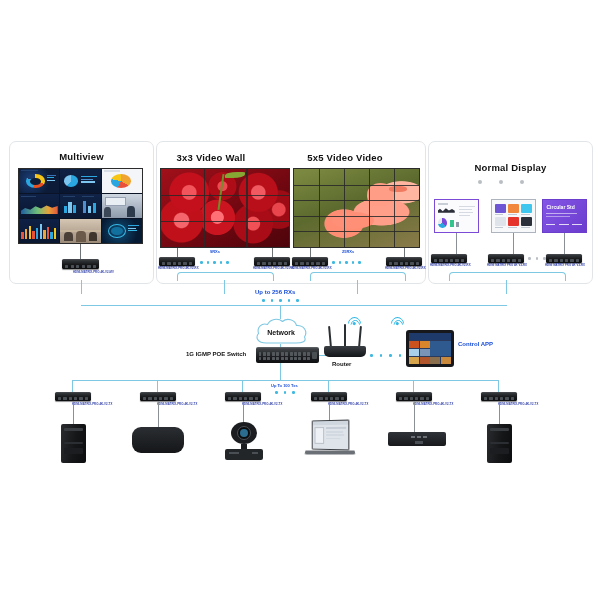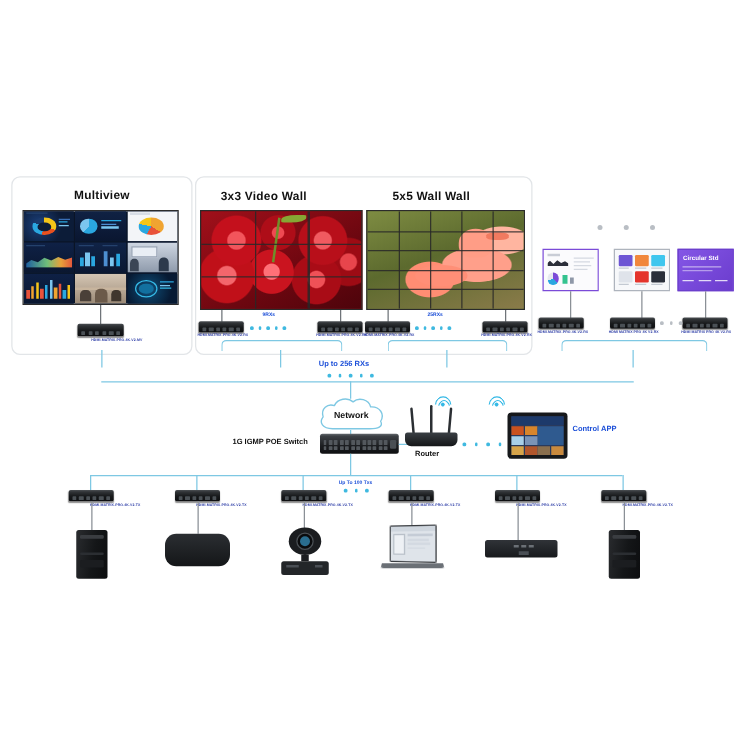--- a/index.html
+++ b/index.html
@@ -201,21 +201,21 @@
         <s></s>
         <s></s>
         <s></s>
     </div>
   </div>
   <div class="dlabel" style="left:73px;top:271px;">HDMI-MATRIX-PRO-4K-V2-MV</div>
 
   <div class="panel" style="left:156px;top:141px;width:268px;height:141px;"></div>
 
   <div class="panel-title" style="left:156px;width:110px;top:152px;">3x3 Video Wall</div>
-  <div class="panel-title" style="left:290px;width:110px;top:152px;">5x5 Wall Wall</div>
+  <div class="panel-title" style="left:290px;width:110px;top:152px;">5x5 Video Video</div>
 
   <div class="screen bez" style="left:160px;top:168px;width:130px;height:80px;background:#7a0d15;">
     <div class="fill" style="background:
       radial-gradient(circle at 22% 30%,#f2555c 0 6%,#c4101c 7% 17%,transparent 18%),
       radial-gradient(circle at 48% 22%,#ef4a52 0 5%,#ae0d18 6% 15%,transparent 16%),
       radial-gradient(circle at 76% 30%,#f05a60 0 6%,#b80f1a 7% 17%,transparent 18%),
       radial-gradient(circle at 16% 66%,#f4666c 0 6%,#c01019 7% 18%,transparent 19%),
       radial-gradient(circle at 44% 62%,#ff7077 0 7%,#ca141f 8% 20%,transparent 21%),
       radial-gradient(circle at 72% 70%,#ef5157 0 6%,#a90c16 7% 18%,transparent 19%),
       radial-gradient(circle at 92% 52%,#e8454c 0 5%,#9d0b14 6% 15%,transparent 16%),
@@ -319,20 +319,23 @@
   </div>
   <div class="dlabel" style="left:291px;top:267px;">HDMI-MATRIX-PRO-4K-V2-RX</div>
   <div class="dlabel" style="left:385px;top:267px;">HDMI-MATRIX-PRO-4K-V2-RX</div>
 
   <div class="rr" style="left:177px;top:272px;width:95px;height:8px;border-radius:4px 4px 0 0;"></div>
   <div class="ln v" style="left:224px;top:280px;width:1px;height:14px;"></div>
 
   <div class="rr" style="left:310px;top:272px;width:94px;height:8px;border-radius:4px 4px 0 0;"></div>
   <div class="ln v" style="left:357px;top:280px;width:1px;height:14px;"></div>
 
+  <div class="panel" style="left:428px;top:141px;width:163px;height:141px;">
+    <div class="panel-title" style="top:20px;">Normal Display</div>
+  </div>
   <div class="dots" style="left:478px;top:180px;gap:17px;">
     <b style="width:4px;height:4px;background:#b9bec4;"></b>
     <b style="width:4px;height:4px;background:#b9bec4;"></b>
     <b style="width:4px;height:4px;background:#b9bec4;"></b>
   </div>
 
   <div class="screen bez" style="left:434px;top:199px;width:45px;height:34px;background:#fff;border-color:#7b4bd8;">
     <div class="fill" style="background:#fbfbfd;"></div>
     <div class="abs" style="left:6%;top:10%;width:24%;height:6%;background:#c9cdd6;"></div>
     <div class="abs" style="left:6%;top:24%;width:40%;height:16%;background:#2c2f3a;

